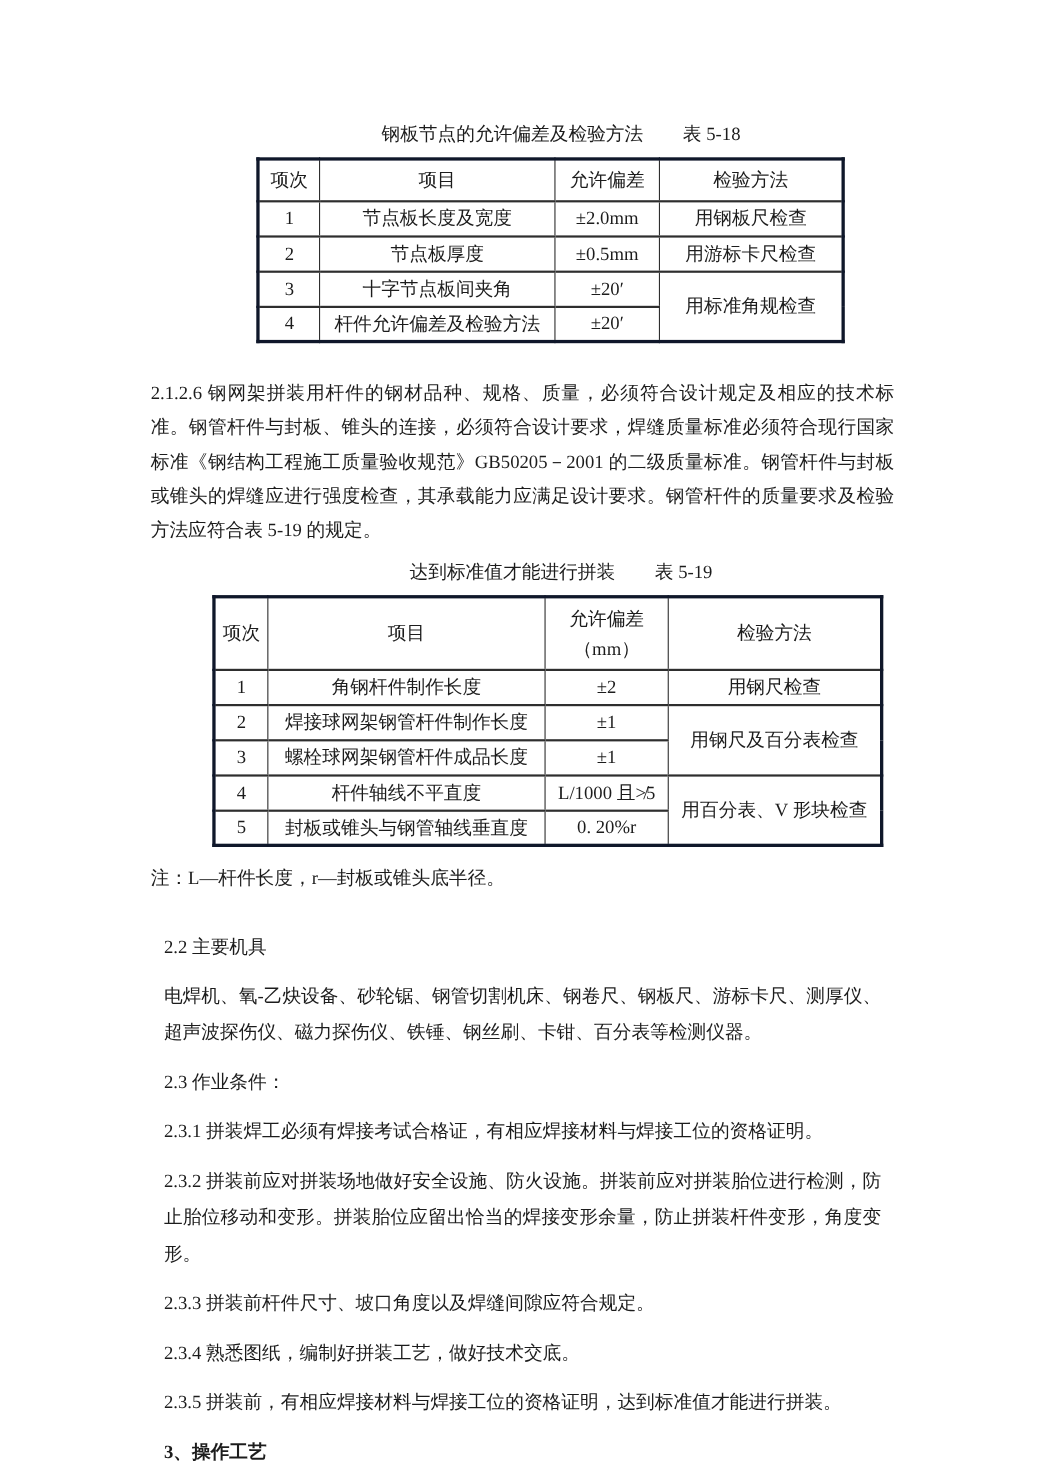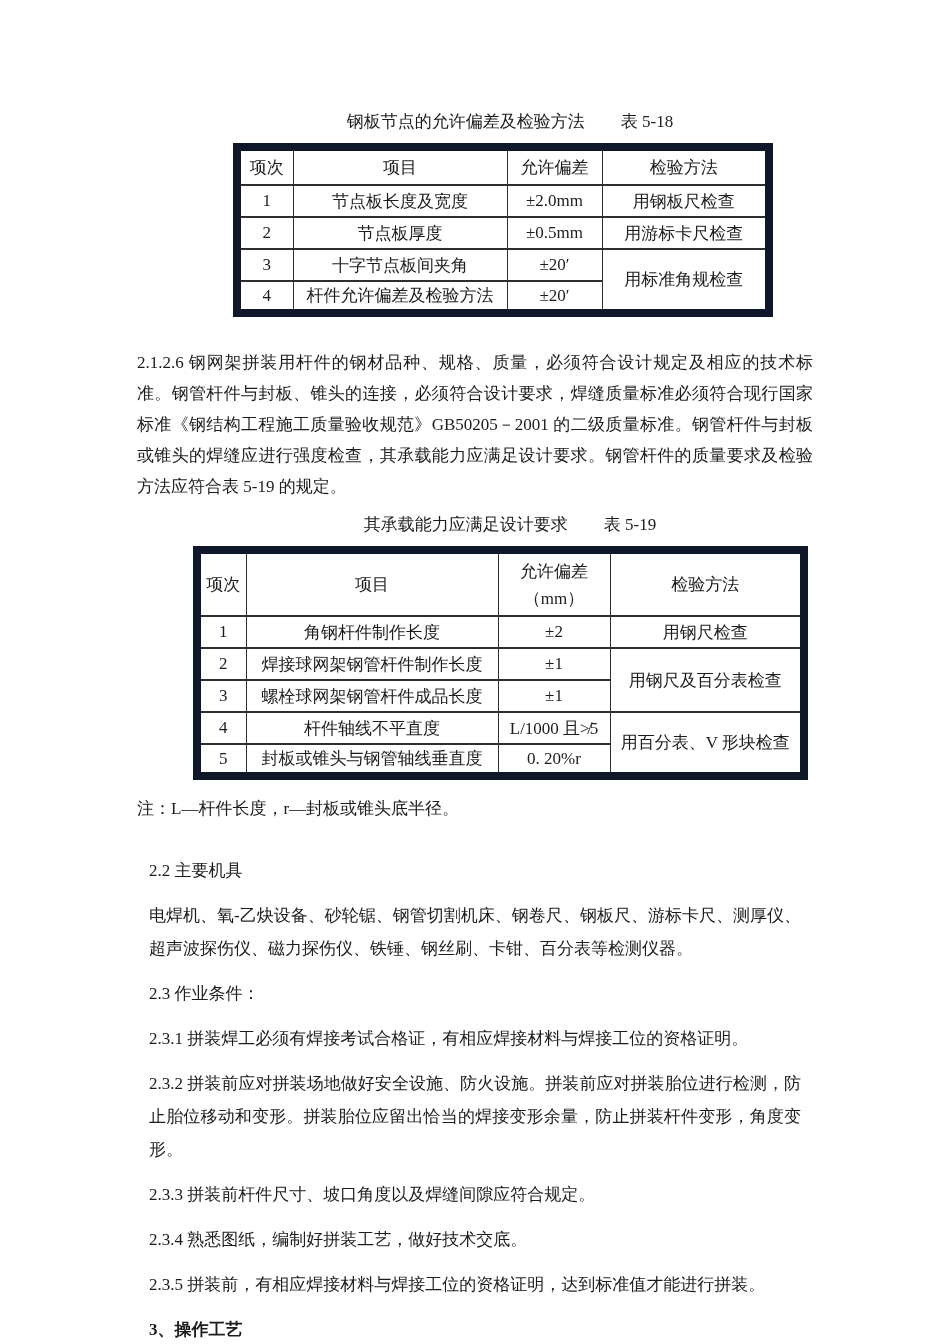--- a/index.html
+++ b/index.html
@@ -23,21 +23,21 @@
     height:24px;
     white-space:nowrap;
   }
   .caption .tno{margin-left:36px;}
   .caption.c2{margin-top:11px;}
 
   
   table{
     border-collapse:collapse;
     table-layout:fixed;
-    border:8px solid #0f172a;
+    border:3px solid #0f172a;
   }
   td{
     border:1px solid #2e2e2e;
     border-top-width:2px;
     border-bottom-width:2px;
     text-align:center;
     vertical-align:middle;
     padding:0 3px;
     overflow:hidden;
   }
@@ -110,21 +110,21 @@
         <tr>
           <td>4</td>
           <td>杆件允许偏差及检验方法</td>
           <td>±20′</td>
         </tr>
       </tbody>
     </table>
 
     <p class="para">2.1.2.6 钢网架拼装用杆件的钢材品种、规格、质量，必须符合设计规定及相应的技术标准。钢管杆件与封板、锥头的连接，必须符合设计要求，焊缝质量标准必须符合现行国家标准《钢结构工程施工质量验收规范》GB50205－2001 的二级质量标准。钢管杆件与封板或锥头的焊缝应进行强度检查，其承载能力应满足设计要求。钢管杆件的质量要求及检验方法应符合表 5-19 的规定。</p>
 
-    <div class="caption c2"><span>其承载能力应满足设计要求</span><span class="tno">表 5-19</span></div>
+    <div class="caption c2"><span>达到标准值才能进行拼装</span><span class="tno">表 5-19</span></div>
 
     <table class="t2">
       <colgroup>
           <col style="width:49px">
           <col style="width:252px">
           <col style="width:112px">
           <col style="width:194px">
         </colgroup>
       <tbody>
         <tr class="hdr">

